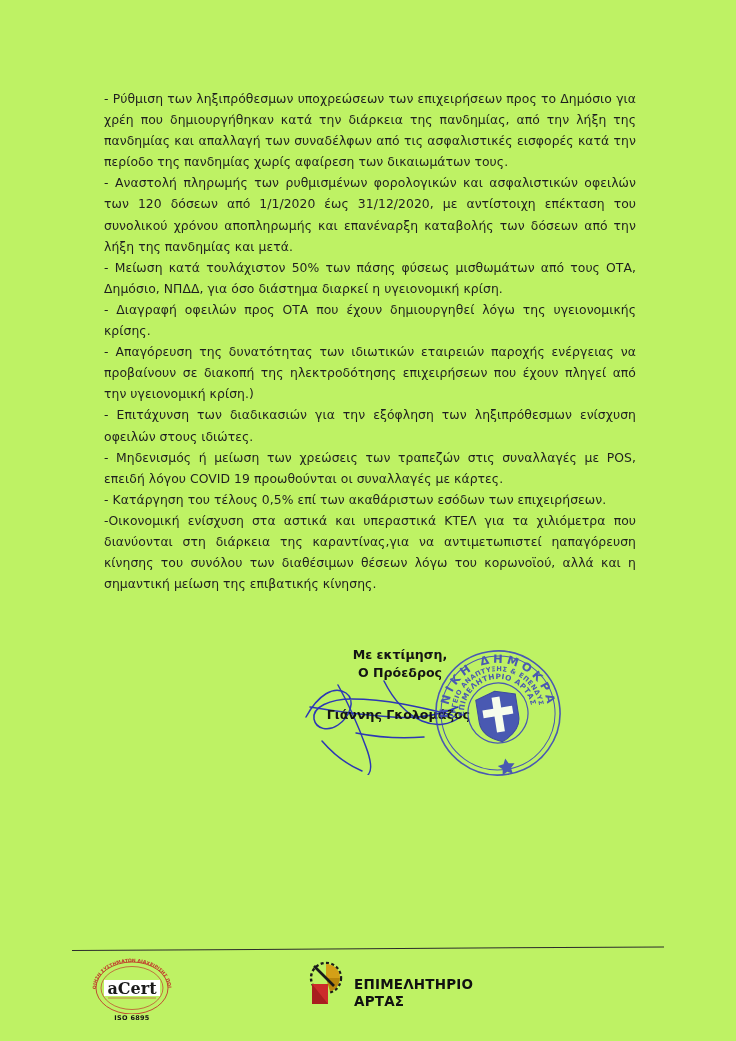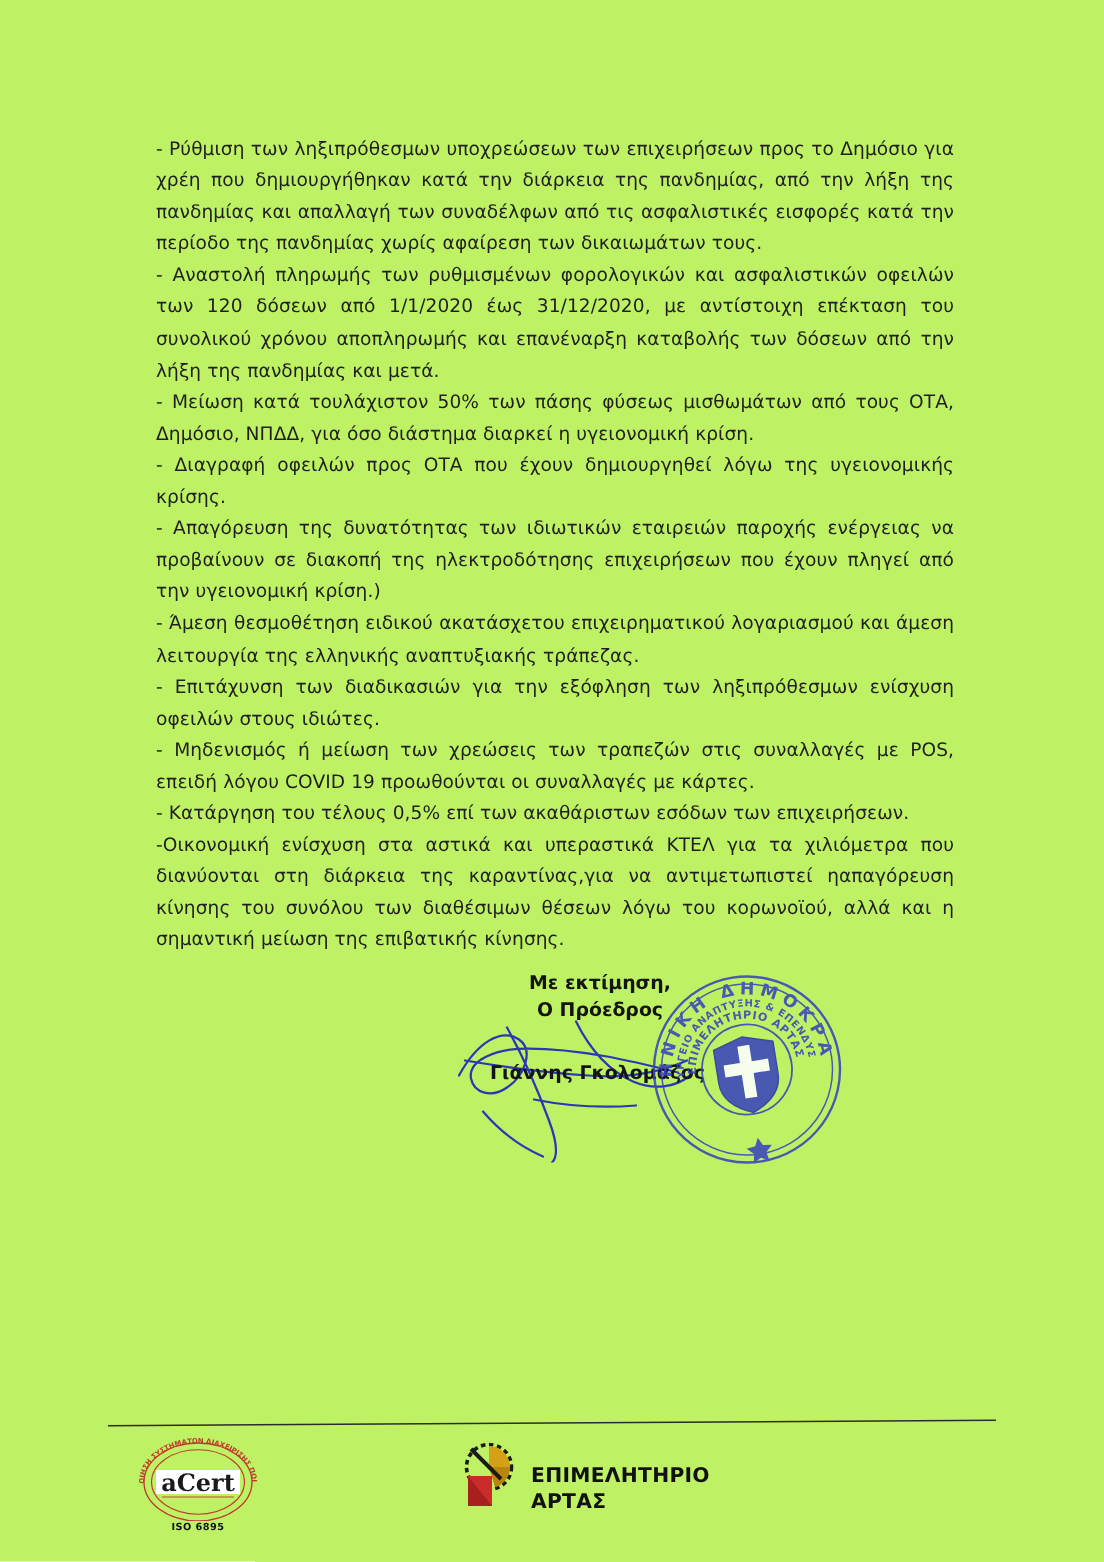--- a/index.html
+++ b/index.html
@@ -176,21 +176,20 @@
 <body>
 
 <div class="page">
 
   <div class="doc-body">
     <p class="para">- Ρύθμιση των ληξιπρόθεσμων υποχρεώσεων των επιχειρήσεων προς το Δημόσιο για χρέη που δημιουργήθηκαν κατά την διάρκεια της πανδημίας, από την λήξη της πανδημίας και απαλλαγή των συναδέλφων από τις ασφαλιστικές εισφορές κατά την περίοδο της πανδημίας χωρίς αφαίρεση των δικαιωμάτων τους.</p>
     <p class="para">- Αναστολή πληρωμής των ρυθμισμένων φορολογικών και ασφαλιστικών οφειλών των 120 δόσεων από 1/1/2020 έως 31/12/2020, με αντίστοιχη επέκταση του συνολικού χρόνου αποπληρωμής και επανέναρξη καταβολής των δόσεων από την λήξη της πανδημίας και μετά.</p>
     <p class="para">- Μείωση κατά τουλάχιστον 50% των πάσης φύσεως μισθωμάτων από τους ΟΤΑ, Δημόσιο, ΝΠΔΔ, για όσο διάστημα διαρκεί η υγειονομική κρίση.</p>
     <p class="para">- Διαγραφή οφειλών προς ΟΤΑ που έχουν δημιουργηθεί λόγω της υγειονομικής κρίσης.</p>
     <p class="para">- Απαγόρευση της δυνατότητας των ιδιωτικών εταιρειών παροχής ενέργειας να προβαίνουν σε διακοπή της ηλεκτροδότησης επιχειρήσεων που έχουν πληγεί από την υγειονομική κρίση.)</p>
-    <p class="para">- Άμεση θεσμοθέτηση ειδικού ακατάσχετου επιχειρηματικού λογαριασμού και άμεση λειτουργία της ελληνικής αναπτυξιακής τράπεζας.</p>
     <p class="para">- Επιτάχυνση των διαδικασιών για την  εξόφληση  των ληξιπρόθεσμων ενίσχυση οφειλών στους ιδιώτες.</p>
     <p class="para">- Μηδενισμός ή μείωση των χρεώσεις των τραπεζών στις συναλλαγές με POS, επειδή λόγου COVID 19 προωθούνται οι συναλλαγές με κάρτες.</p>
     <p class="para">- Κατάργηση του τέλους 0,5% επί των ακαθάριστων εσόδων των επιχειρήσεων.</p>
     <p class="para">-Οικονομική ενίσχυση στα αστικά και υπεραστικά ΚΤΕΛ για τα χιλιόμετρα που διανύονται στη διάρκεια της καραντίνας,για να αντιμετωπιστεί ηαπαγόρευση κίνησης του συνόλου των διαθέσιμων θέσεων λόγω του κορωνοϊού, αλλά και η σημαντική μείωση της επιβατικής κίνησης.</p>
   </div>
 
 
   <div class="sig-block">
     <div class="sig-line">Με εκτίμηση,</div>
     <div class="sig-line">Ο Πρόεδρος</div>

